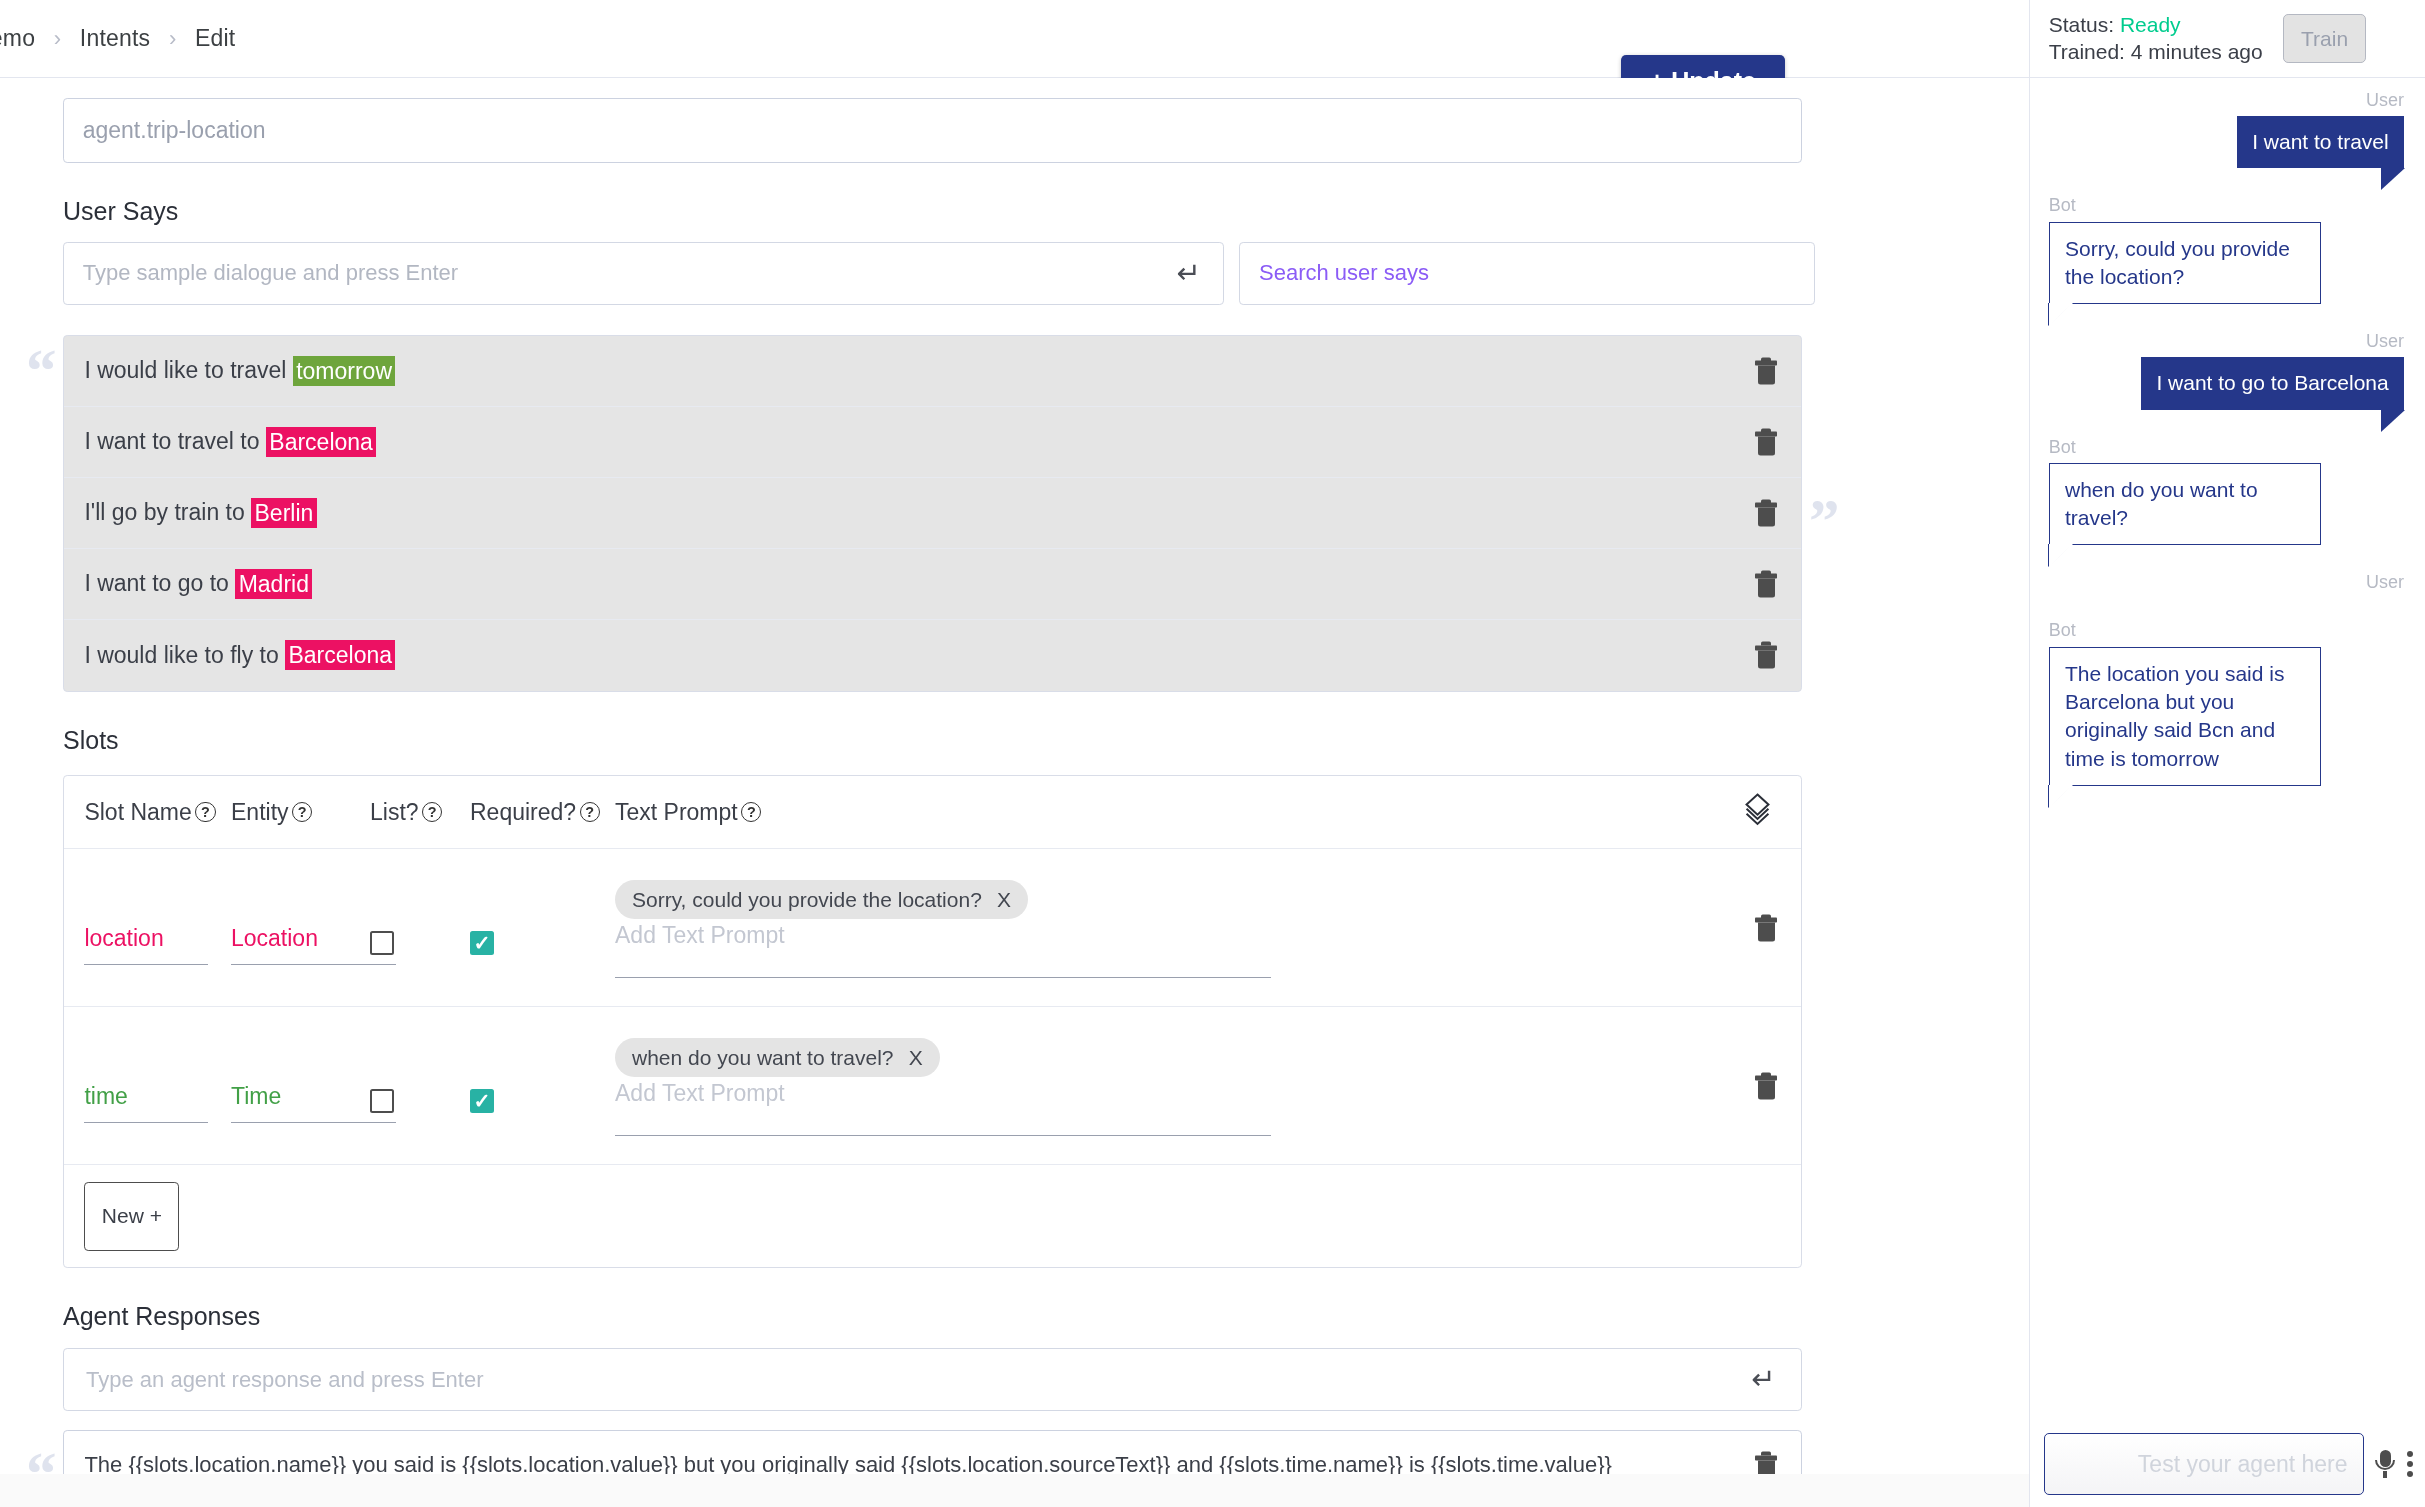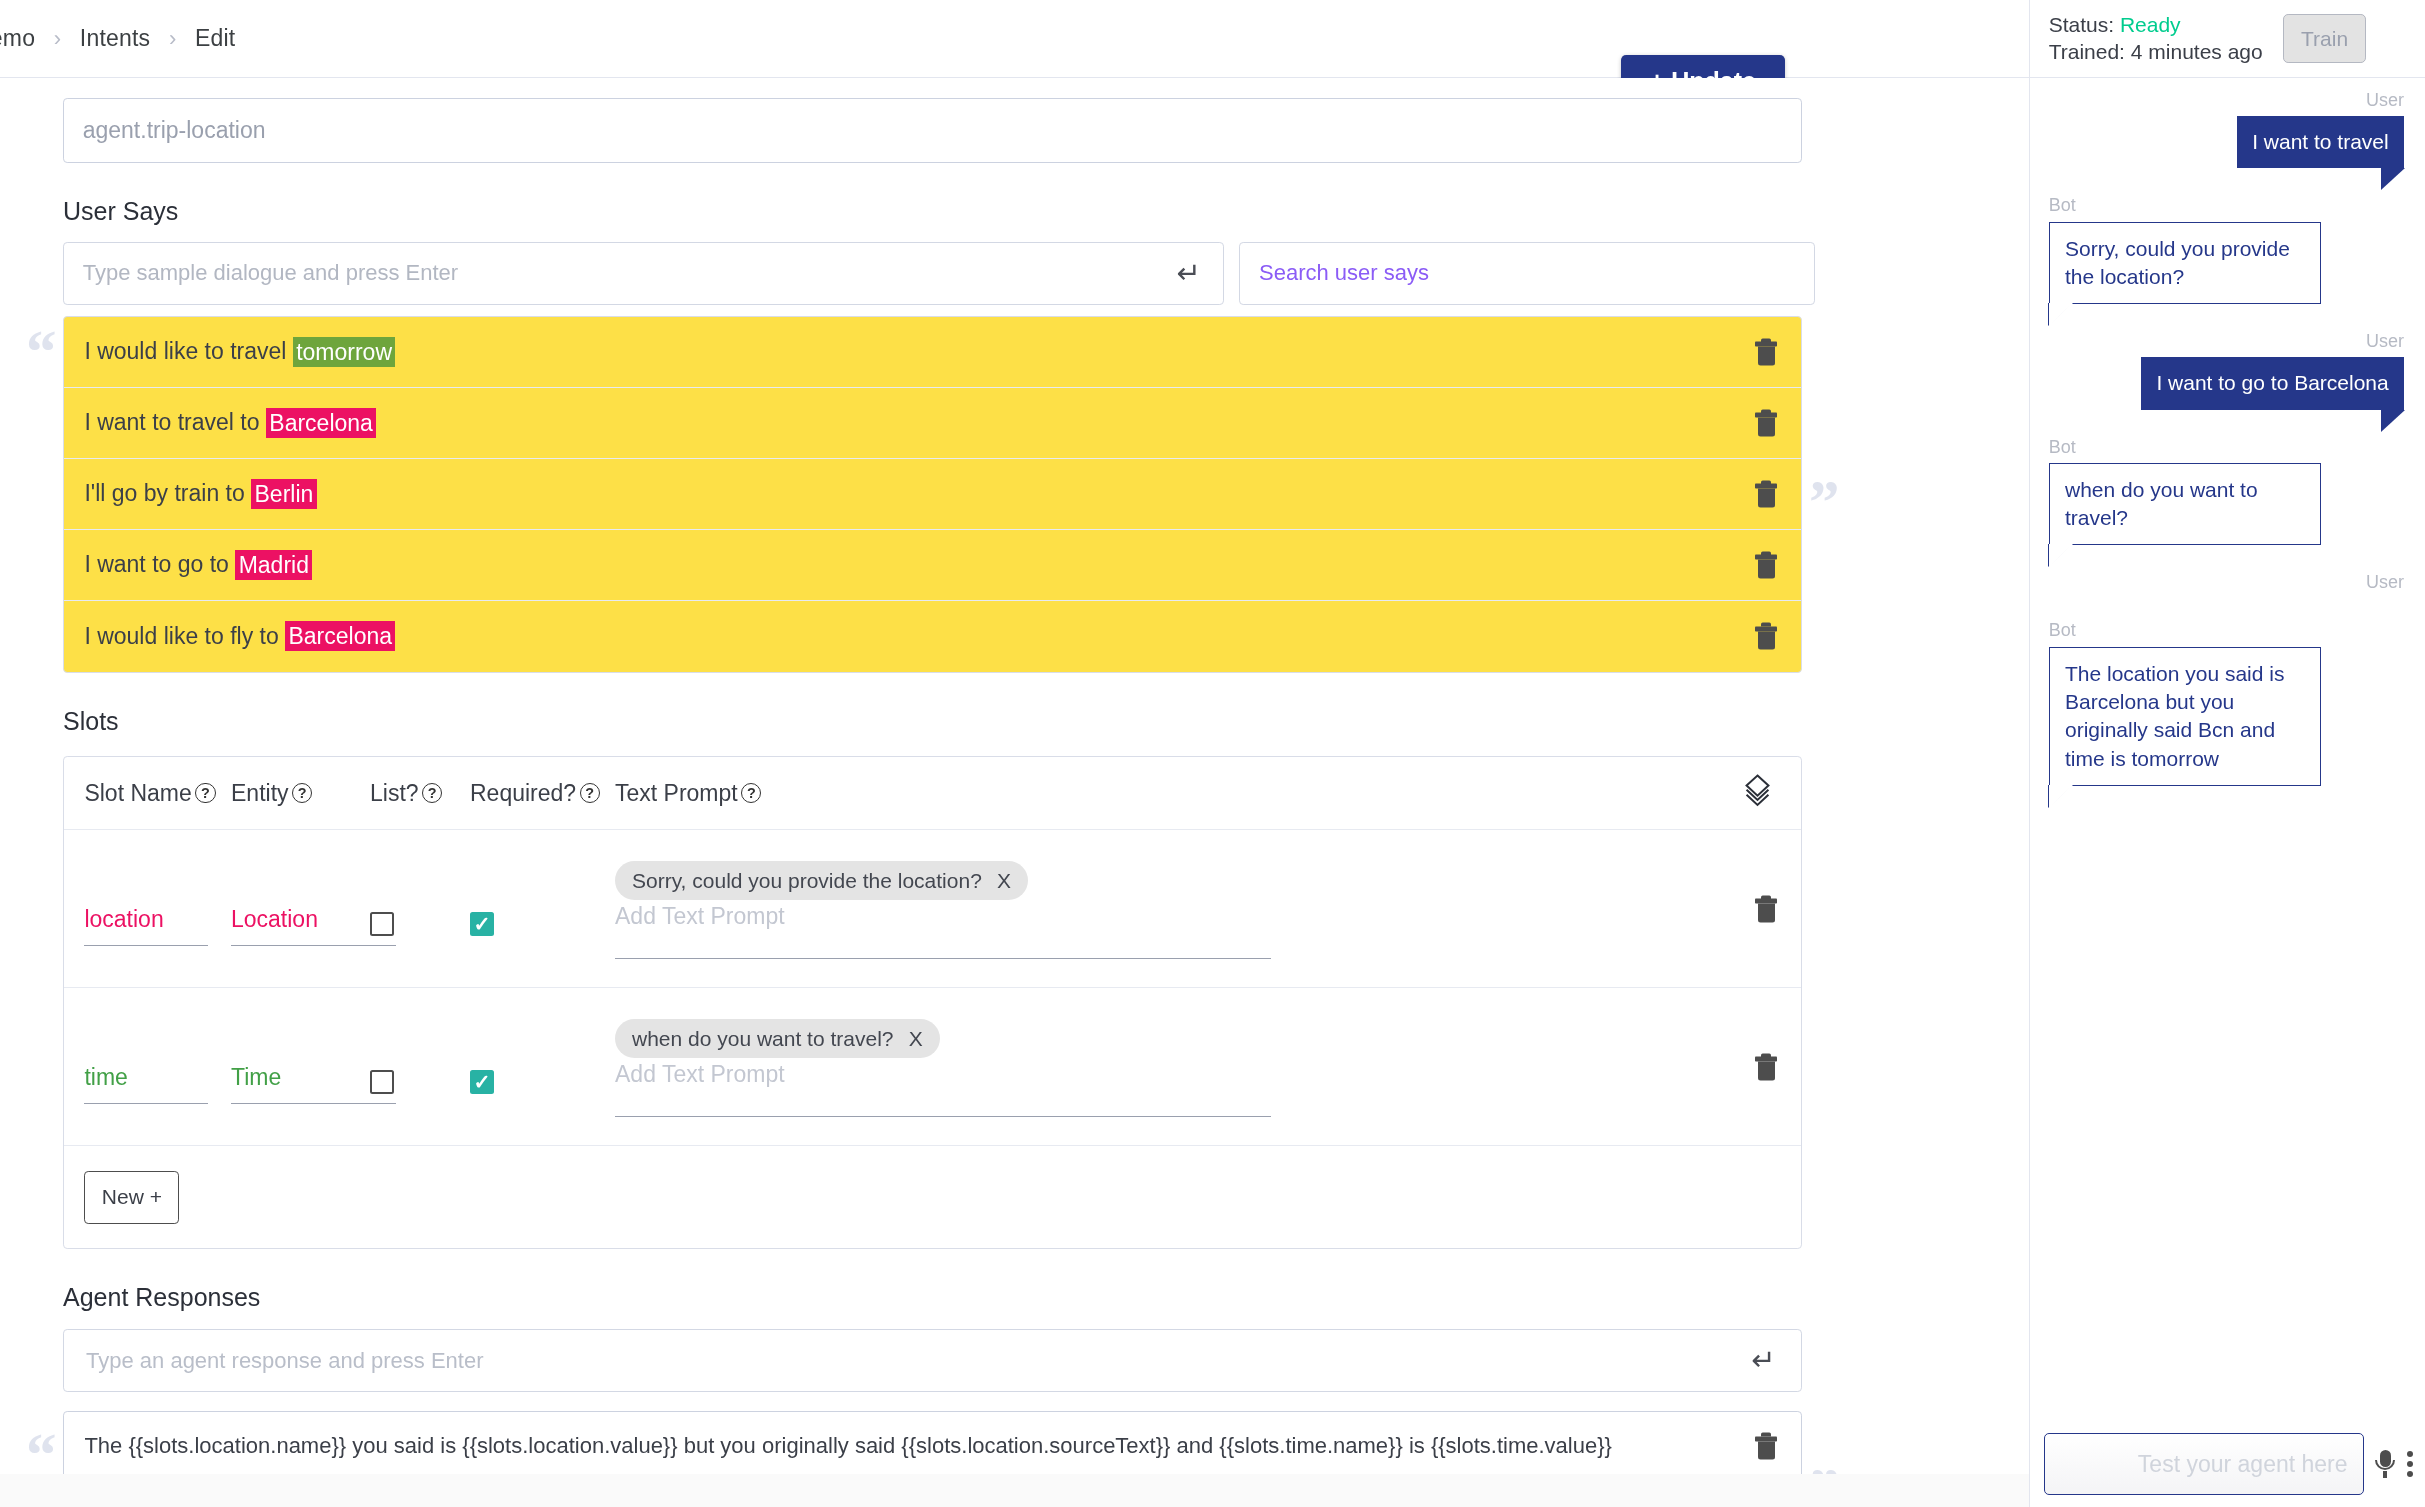--- a/index.html
+++ b/index.html
@@ -73,21 +73,21 @@
     width: 576px; height: 63px; margin-left: 15.3px;
     border: 0.8px solid #d3d8e4; border-radius: 4.2px;
     display:flex; align-items:center; padding: 0 18.7px; background:#fff;
   }
   .search-input .ph { color:#8b5cf6; font-size: 22px;}
 
   .list-card {
     position: relative;
     width: 1739px;
     border: 0.8px solid #d9dde8; border-radius: 4.2px;
-    margin-top: 11px; background:#fde047;
+    margin-top: 30px; background:#e5e5e5;
   }
   .list-row {
     height: 71px; display:flex; align-items:center;
     padding: 0 0 0 20.4px;
     border-bottom: 0.8px solid #e7eaf1;
     position: relative;
   }
   .list-row:last-child { border-bottom: none; }
   .list-row .txt { font-size: 23px; color: #3b3f48; white-space: nowrap;}
   .hl { color:#fff; padding: 1.7px 3.4px 2.5px 3.4px; }
@@ -160,21 +160,21 @@
   }
   .chip .x { font-size: 21px; color:#434750; cursor:pointer; }
   .tp-input {
     margin-top: 3px; width: 656px;
     border-bottom: 0.8px solid #9aa0ae; padding-bottom: 28px;
   }
   .tp-input .ph { color:#c3c7d1; font-size: 23px; }
 
   .newrow { height: 102px; display:flex; align-items:center; padding-left: 20.4px;}
   .new-btn {
-    width: 95px; height: 53px; border:0.8px solid #4d4d4d; border-radius:4.2px;
+    width: 95px; height: 69px; border:0.8px solid #4d4d4d; border-radius:4.2px;
     background:#fff; font-size: 21px; color:#3b3f48; cursor:pointer;
     font-family:"Liberation Sans", sans-serif;
   }
 
   .agent-input {
     width: 1739px; height: 63px; margin-top: 17px;
     border:0.8px solid #d3d8e4; border-radius:4.2px;
     display:flex; align-items:center; justify-content:space-between;
     padding: 0 22px; background:#fff;
   }

